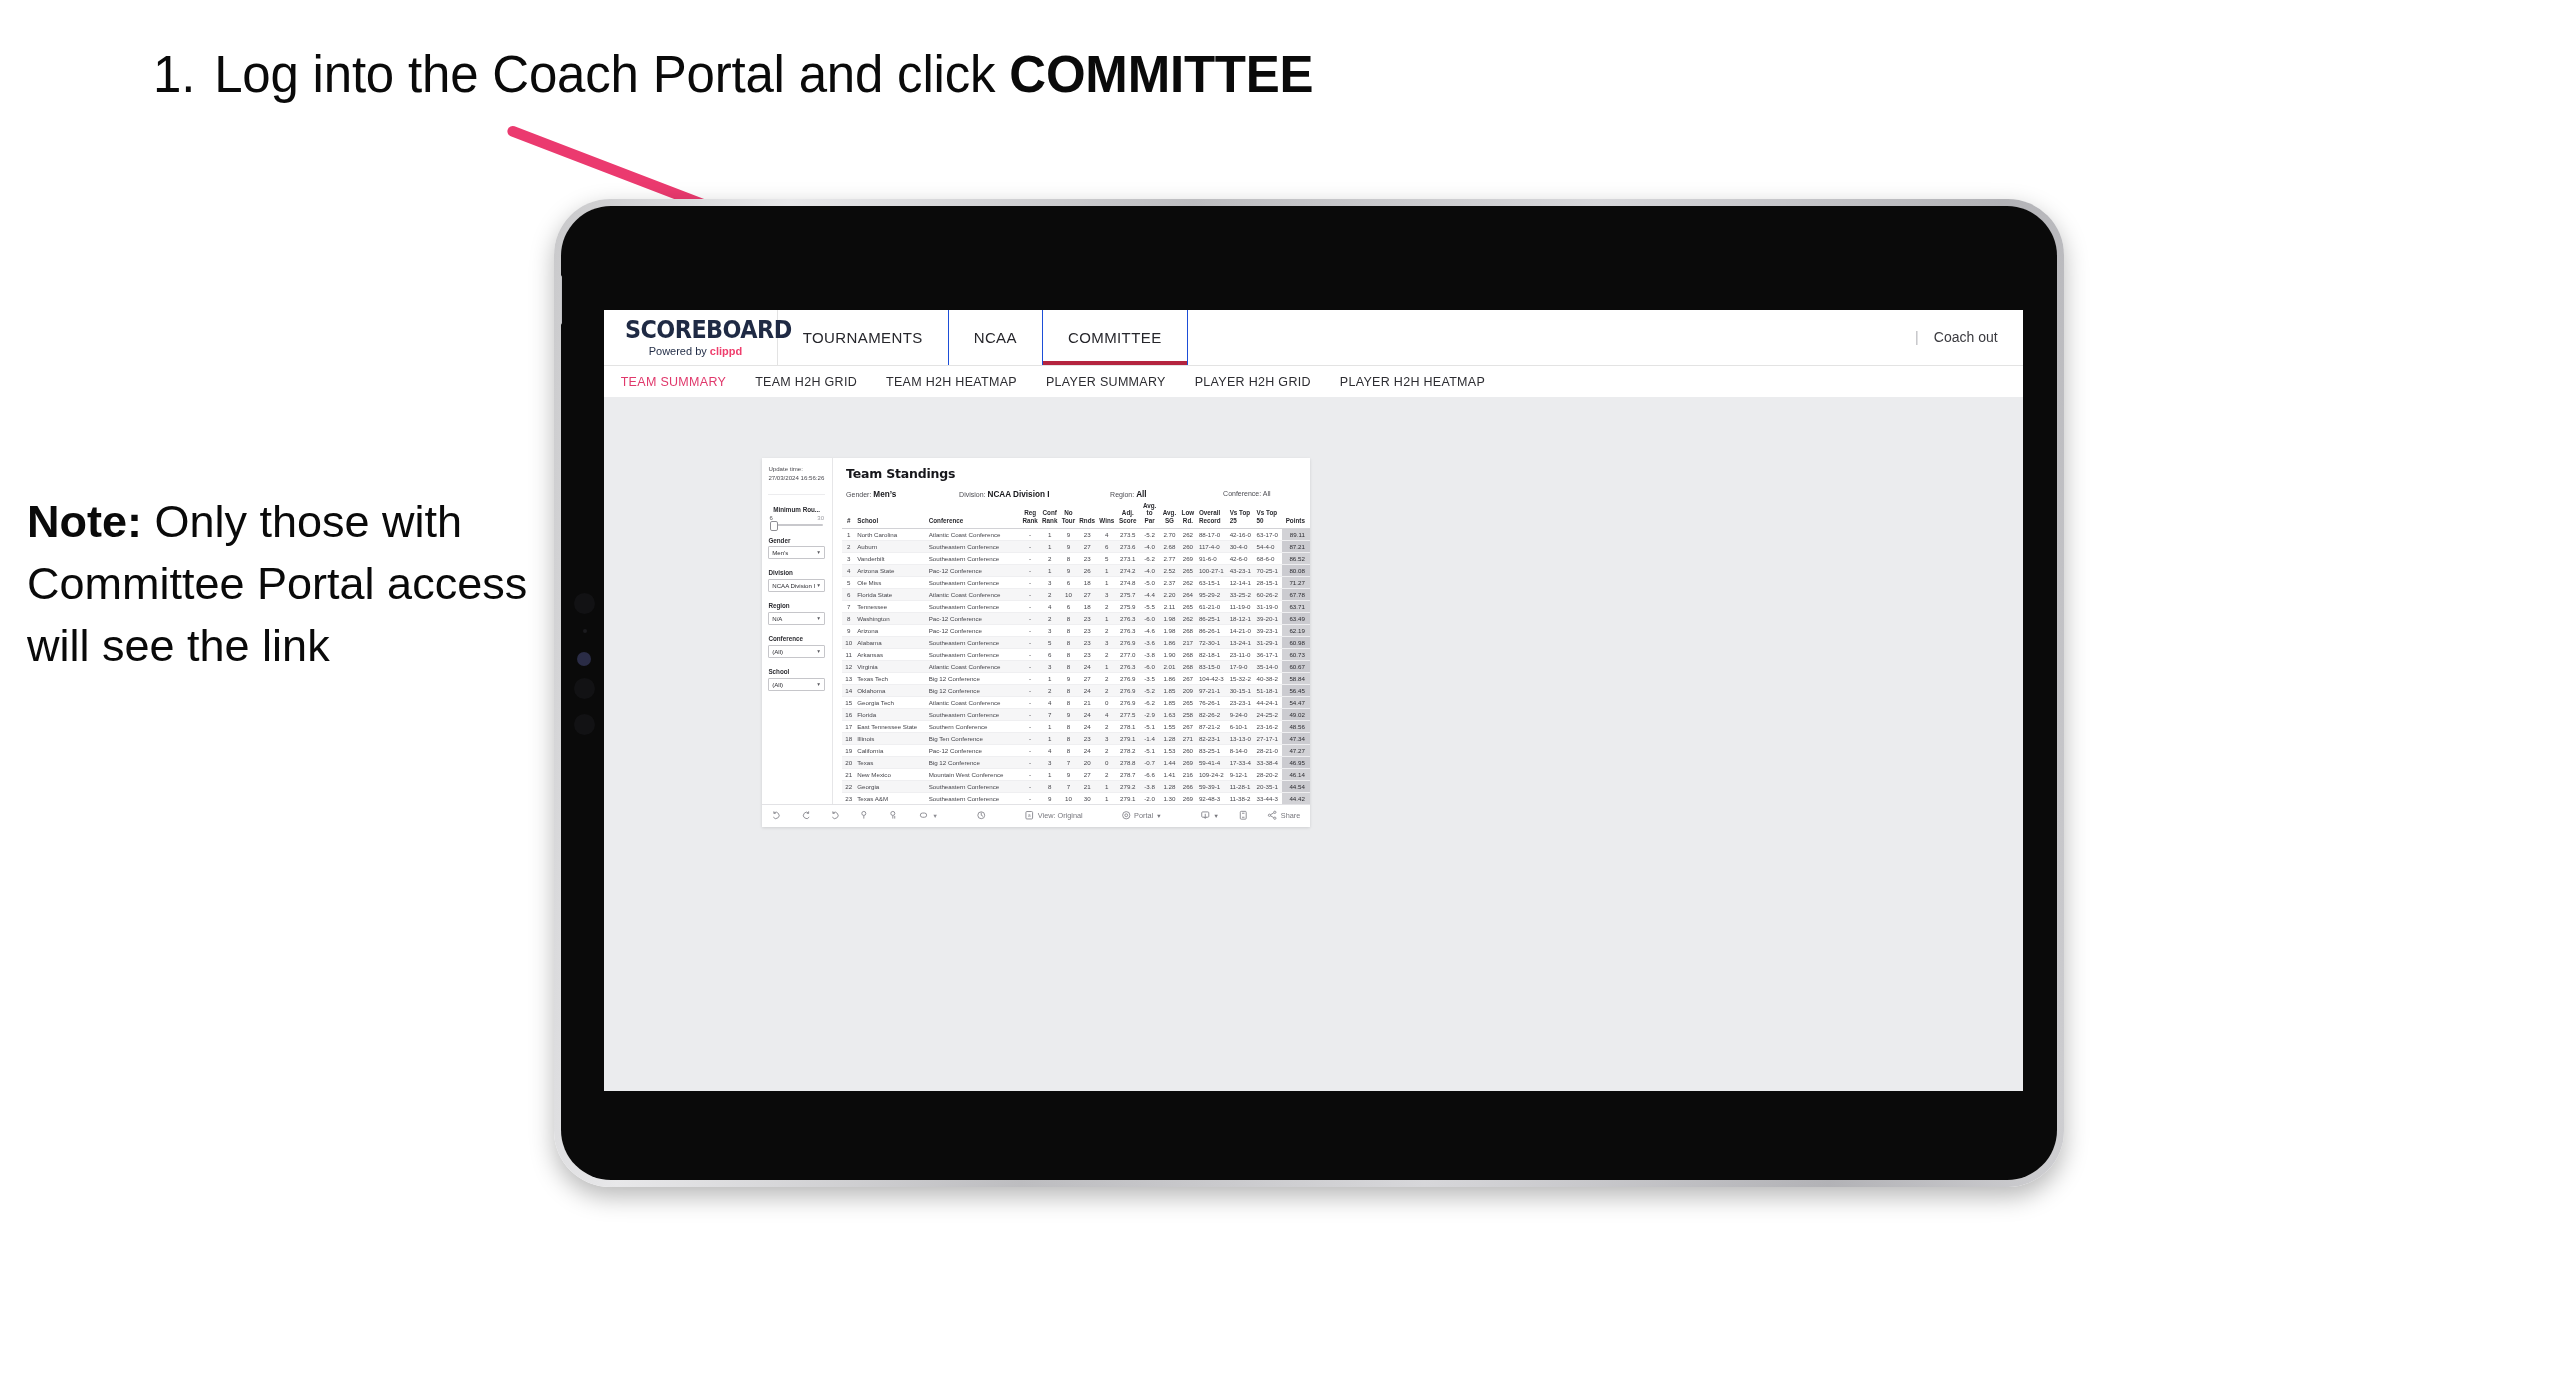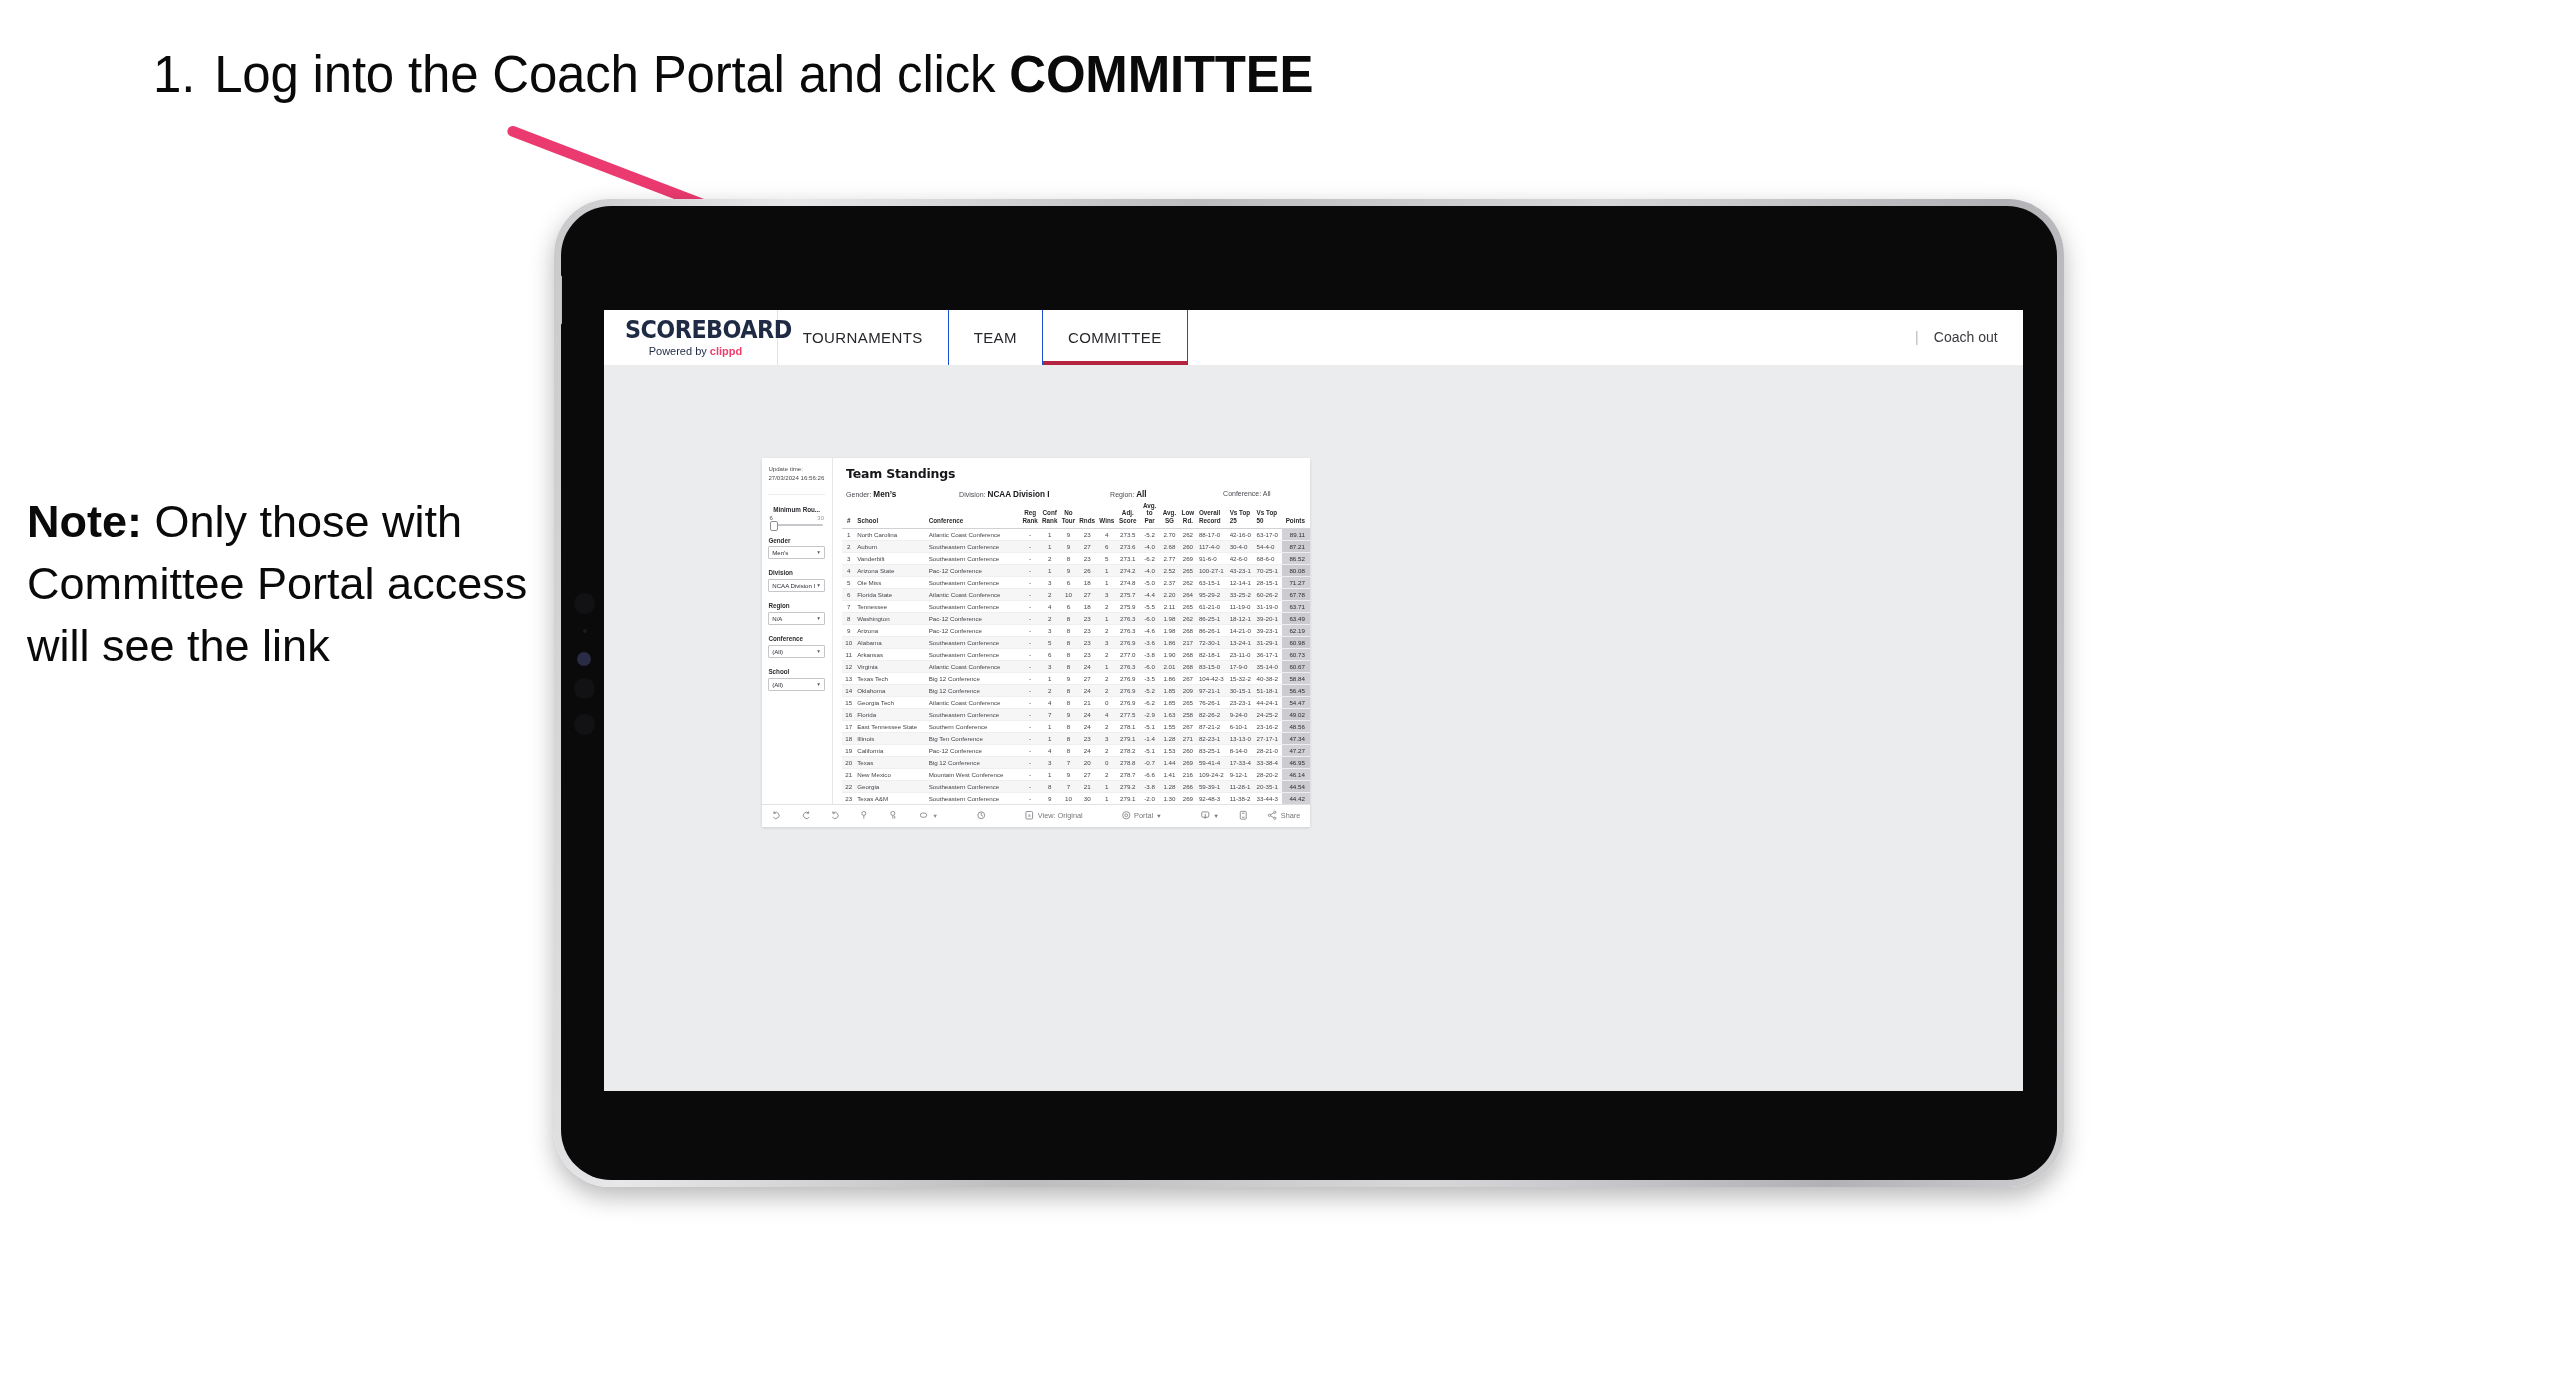--- a/index.html
+++ b/index.html
@@ -153,31 +153,39 @@
 
       <div id="appbar">
         <div id="brand">
           <div class="bw">SCOREBOARD</div>
           <div class="bp"><span>Powered by </span><span class="clippd">clippd</span></div>
         </div>
         <div class="nav-item">
             <span>TOURNAMENTS</span>
           </div>
         <div class="nav-item">
-            <span>TEAM</span>
+            <span>NCAA</span>
           </div>
         <div class="nav-item active">
             <span>COMMITTEE</span>
           </div>
         <div id="appbar-right">
           <span class="divider">|</span>
           <span id="signout">Coach out</span>
         </div>
       </div>
 
+      <div id="subnav">
+        <div class="subnav-item active">TEAM SUMMARY</div>
+        <div class="subnav-item">TEAM H2H GRID</div>
+        <div class="subnav-item">TEAM H2H HEATMAP</div>
+        <div class="subnav-item">PLAYER SUMMARY</div>
+        <div class="subnav-item">PLAYER H2H GRID</div>
+        <div class="subnav-item">PLAYER H2H HEATMAP</div>
+      </div>
 
       <div id="viz-wrap">
         <div id="viz">
           <div id="viz-body">
 
             <div id="filters">
               <div id="update-time">
                 <div>Update time:</div>
                 <div>27/03/2024 16:56:26</div>
               </div>

